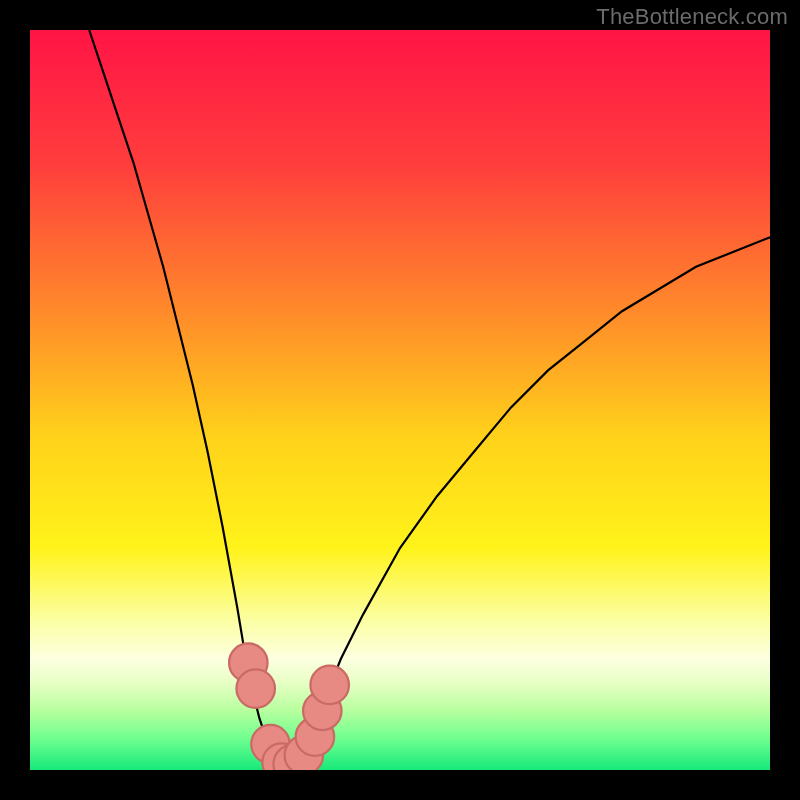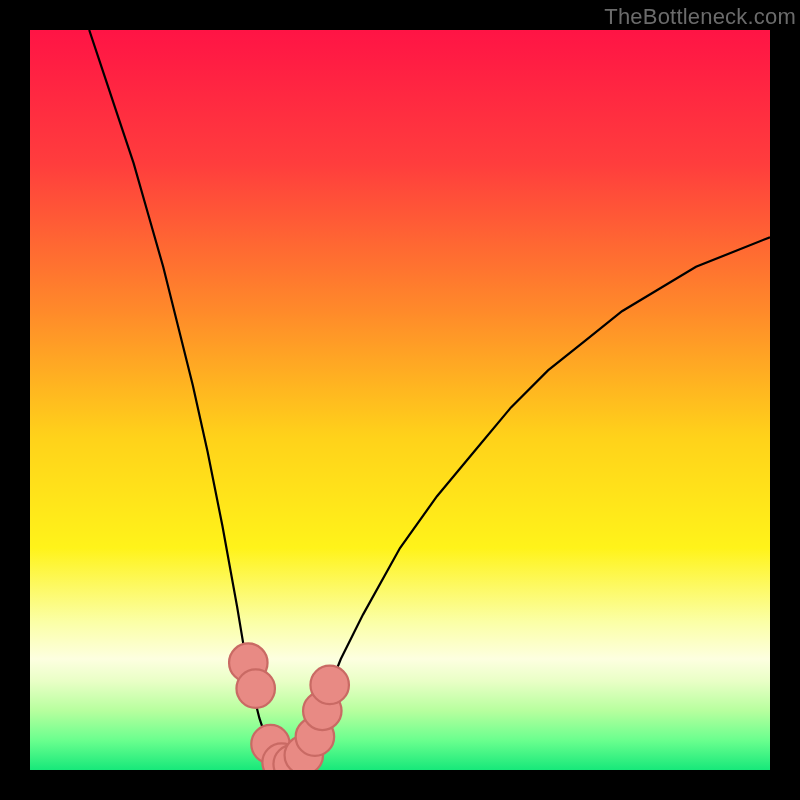--- a/index.html
+++ b/index.html
@@ -19,21 +19,21 @@
   .plot {
     position: absolute;
     left: 30px;
     top: 30px;
     width: 740px;
     height: 740px;
   }
   .watermark {
     position: absolute;
     top: 4px;
-    right: 4px;
+    right: 12px;
     color: #6b6b6b;
     font-size: 22px;
     font-weight: 500;
     letter-spacing: 0.2px;
     user-select: none;
   }
 </style>
 </head>
 <body>
 

